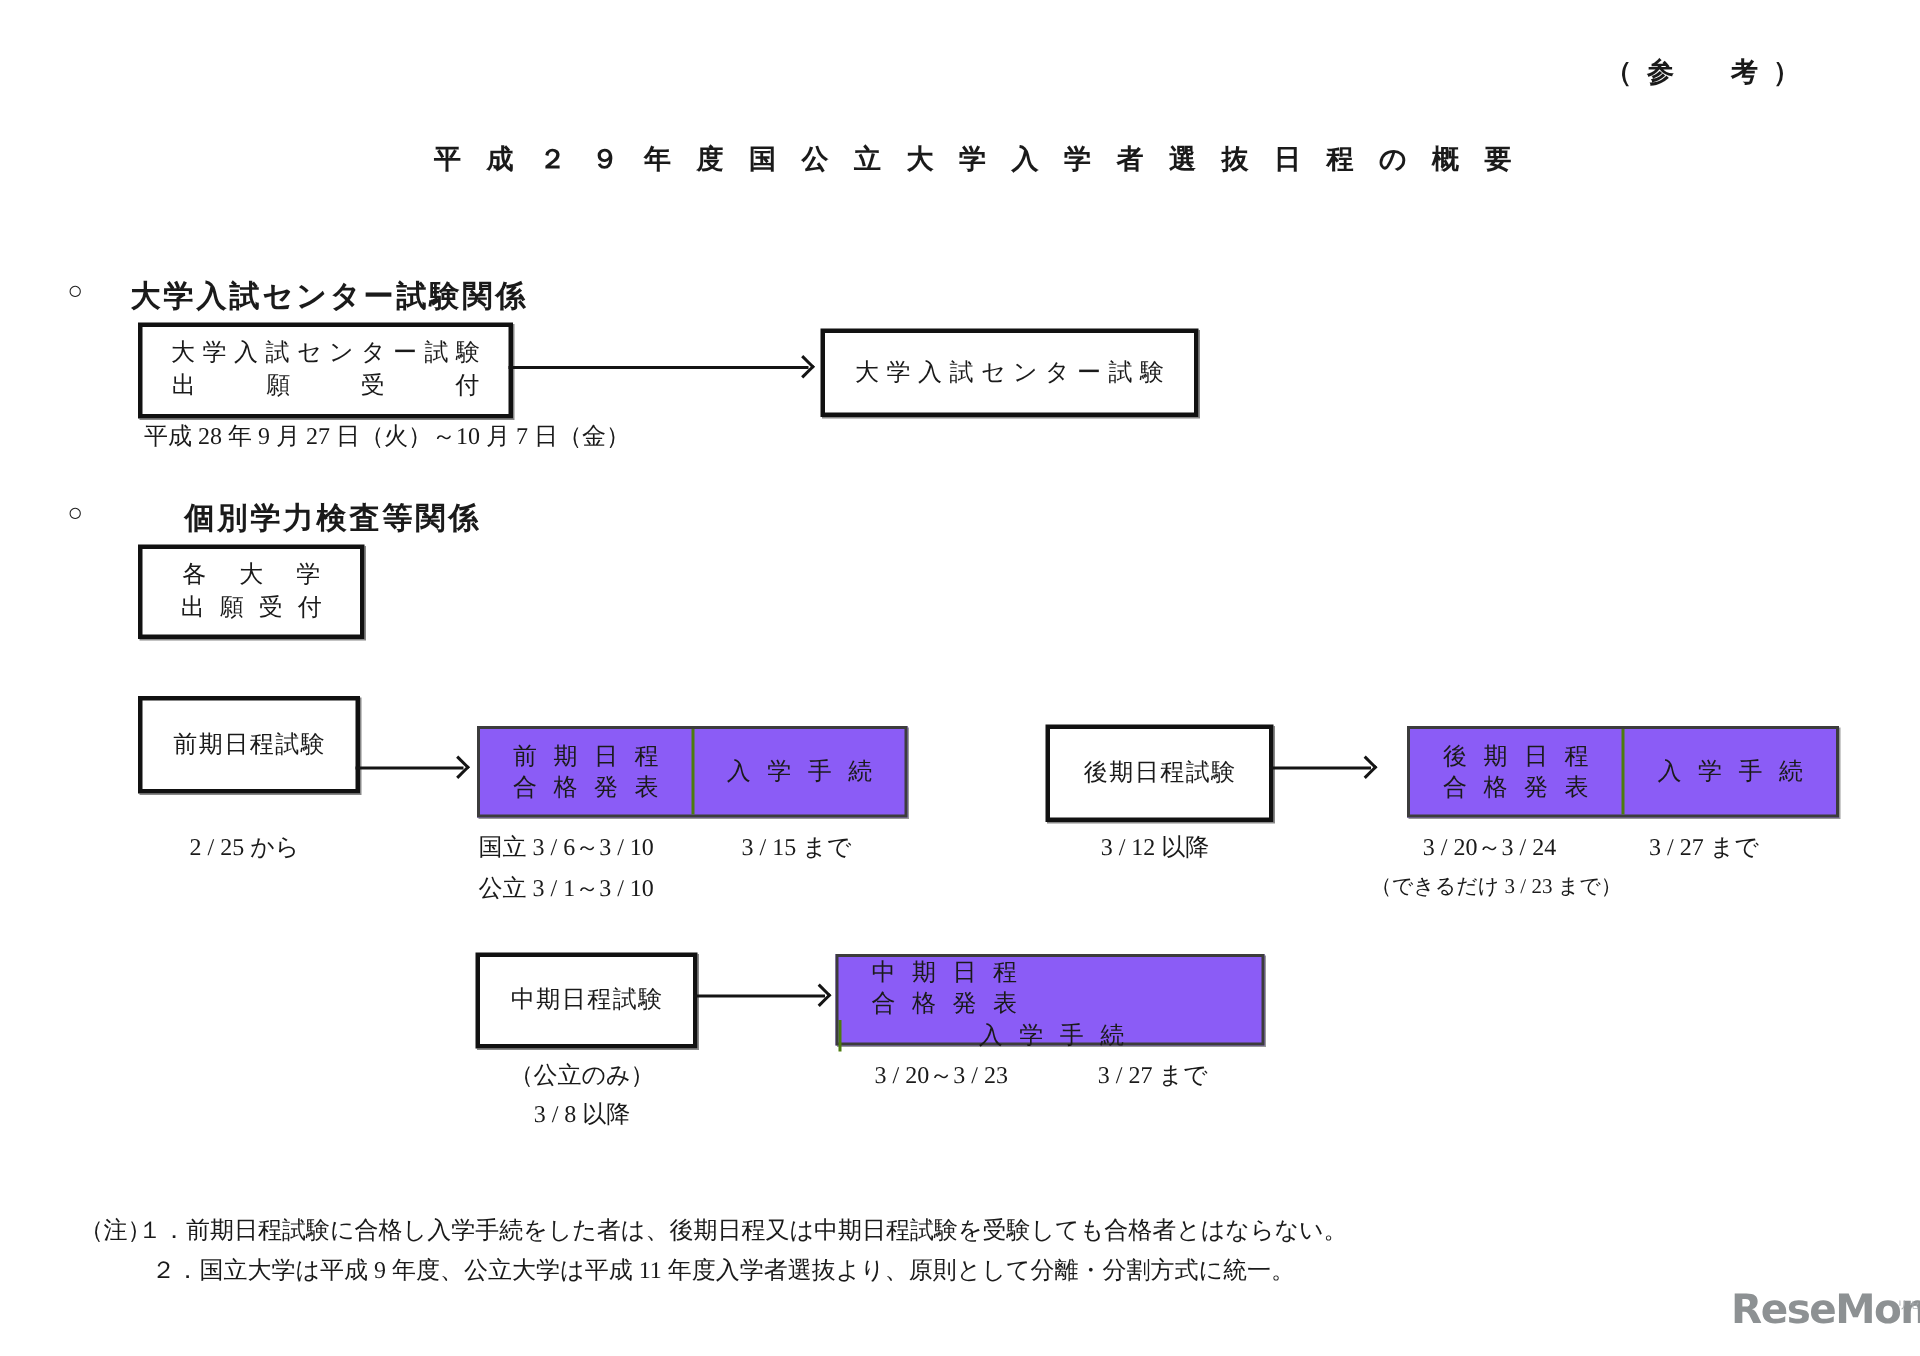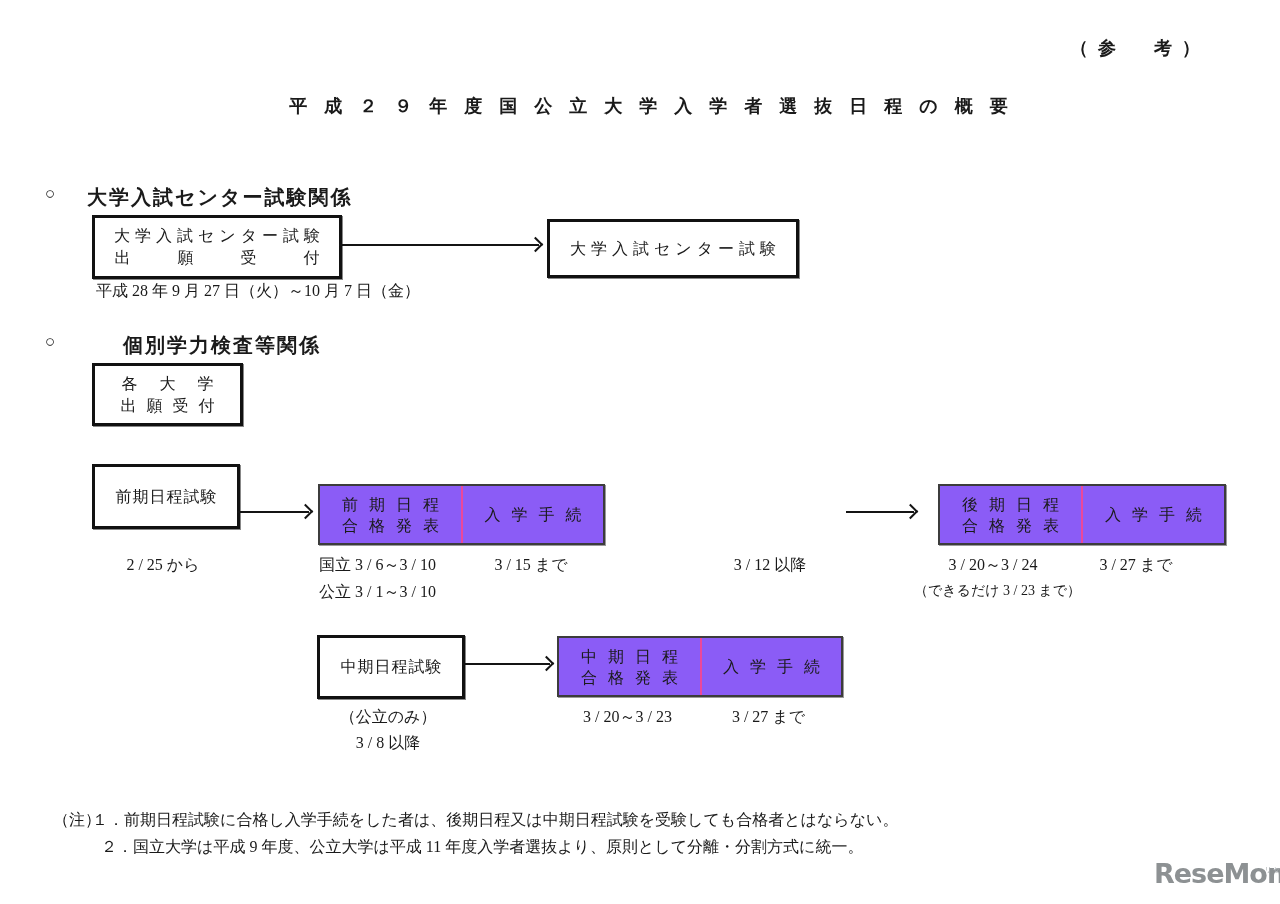--- a/index.html
+++ b/index.html
@@ -23,21 +23,21 @@
     position:absolute;border:3px solid #111111;background:#ffffff;
     display:flex;flex-direction:column;align-items:center;justify-content:center;
     box-shadow:1px 1px 0 #888888;
   }
   .comb{
     position:absolute;border:2px solid #3c3c3c;background:#8b5cf6;
     display:flex;box-shadow:1px 1px 0 #9a9a9a;
   }
   .comb .cell{display:flex;flex-direction:column;align-items:center;justify-content:center;}
   .comb .cell.first{width:141px;flex:0 0 auto;}
-  .comb .cell.second{flex:1 1 auto;border-left:2px solid #ec4899;}
+  .comb .cell.second{flex:1 1 auto;border-left:2px solid #4d7c0f;}
   .bl{font-size:16px;line-height:22px;white-space:pre;}
   .cell .bl{line-height:21px;}
   .ls1{letter-spacing:1px;margin-right:-1px}
   .ls3{letter-spacing:3px;margin-right:-3px}
   .ls5{letter-spacing:5px;margin-right:-5px}
   .ls11{letter-spacing:11px;margin-right:-11px}
   .date,.lbl{position:absolute;font-size:16px;white-space:pre;}
   .lbl.c{text-align:center;}
   .lbl.small{font-size:14px;}
   .arrow{position:absolute;height:2px;background:#141414;}
@@ -101,40 +101,43 @@
     </div>
     <div class="cell second">
       <span class="bl ls11">入学手続</span>
     </div>
   </div>
   <div class="lbl c" style="left:92px;top:555px;width:142px;">2 / 25 から</div>
   <div class="lbl" style="left:319px;top:555px;">国立 3 / 6～3 / 10</div>
   <div class="lbl c" style="left:461px;top:555px;width:140px;">3 / 15 まで</div>
   <div class="lbl" style="left:319px;top:582px;">公立 3 / 1～3 / 10</div>
 
+  <div class="box" style="left:697px;top:483px;width:146px;height:59px;">
+    <span class="bl ls1">後期日程試験</span>
+  </div>
   <div class="arrow" style="left:846px;top:511px;width:68px;"></div>
   <div class="comb" style="left:922px;top:484px;width:284px;height:57px;margin-left:16px;">
     <div class="cell first">
       <span class="bl ls11">後期日程</span>
       <span class="bl ls11">合格発表</span>
     </div>
     <div class="cell second">
       <span class="bl ls11">入学手続</span>
     </div>
   </div>
   <div class="lbl c" style="left:697px;top:555px;width:146px;">3 / 12 以降</div>
   <div class="lbl c" style="left:922px;top:555px;width:142px;">3 / 20～3 / 24</div>
   <div class="lbl c" style="left:1066px;top:555px;width:140px;">3 / 27 まで</div>
   <div class="lbl c small" style="left:905px;top:582px;width:185px;">（できるだけ 3 / 23 まで）</div>
 
   <div class="box" style="left:317px;top:635px;width:142px;height:58px;align-items:center;">
     <span class="bl ls1">中期日程試験</span>
   </div>
   <div class="arrow" style="left:462px;top:663px;width:88px;"></div>
-  <div class="comb" style="left:557px;top:636px;width:282px;height:57px;">
+  <div class="comb" style="left:557px;top:636px;width:282px;height:57px;flex-direction:column;">
     <div class="cell first">
       <span class="bl ls11">中期日程</span>
       <span class="bl ls11">合格発表</span>
     </div>
     <div class="cell second">
       <span class="bl ls11">入学手続</span>
     </div>
   </div>
   <div class="lbl c" style="left:317px;top:707px;width:142px;">（公立のみ）</div>
   <div class="lbl c" style="left:317px;top:733px;width:142px;">3 / 8 以降</div>

